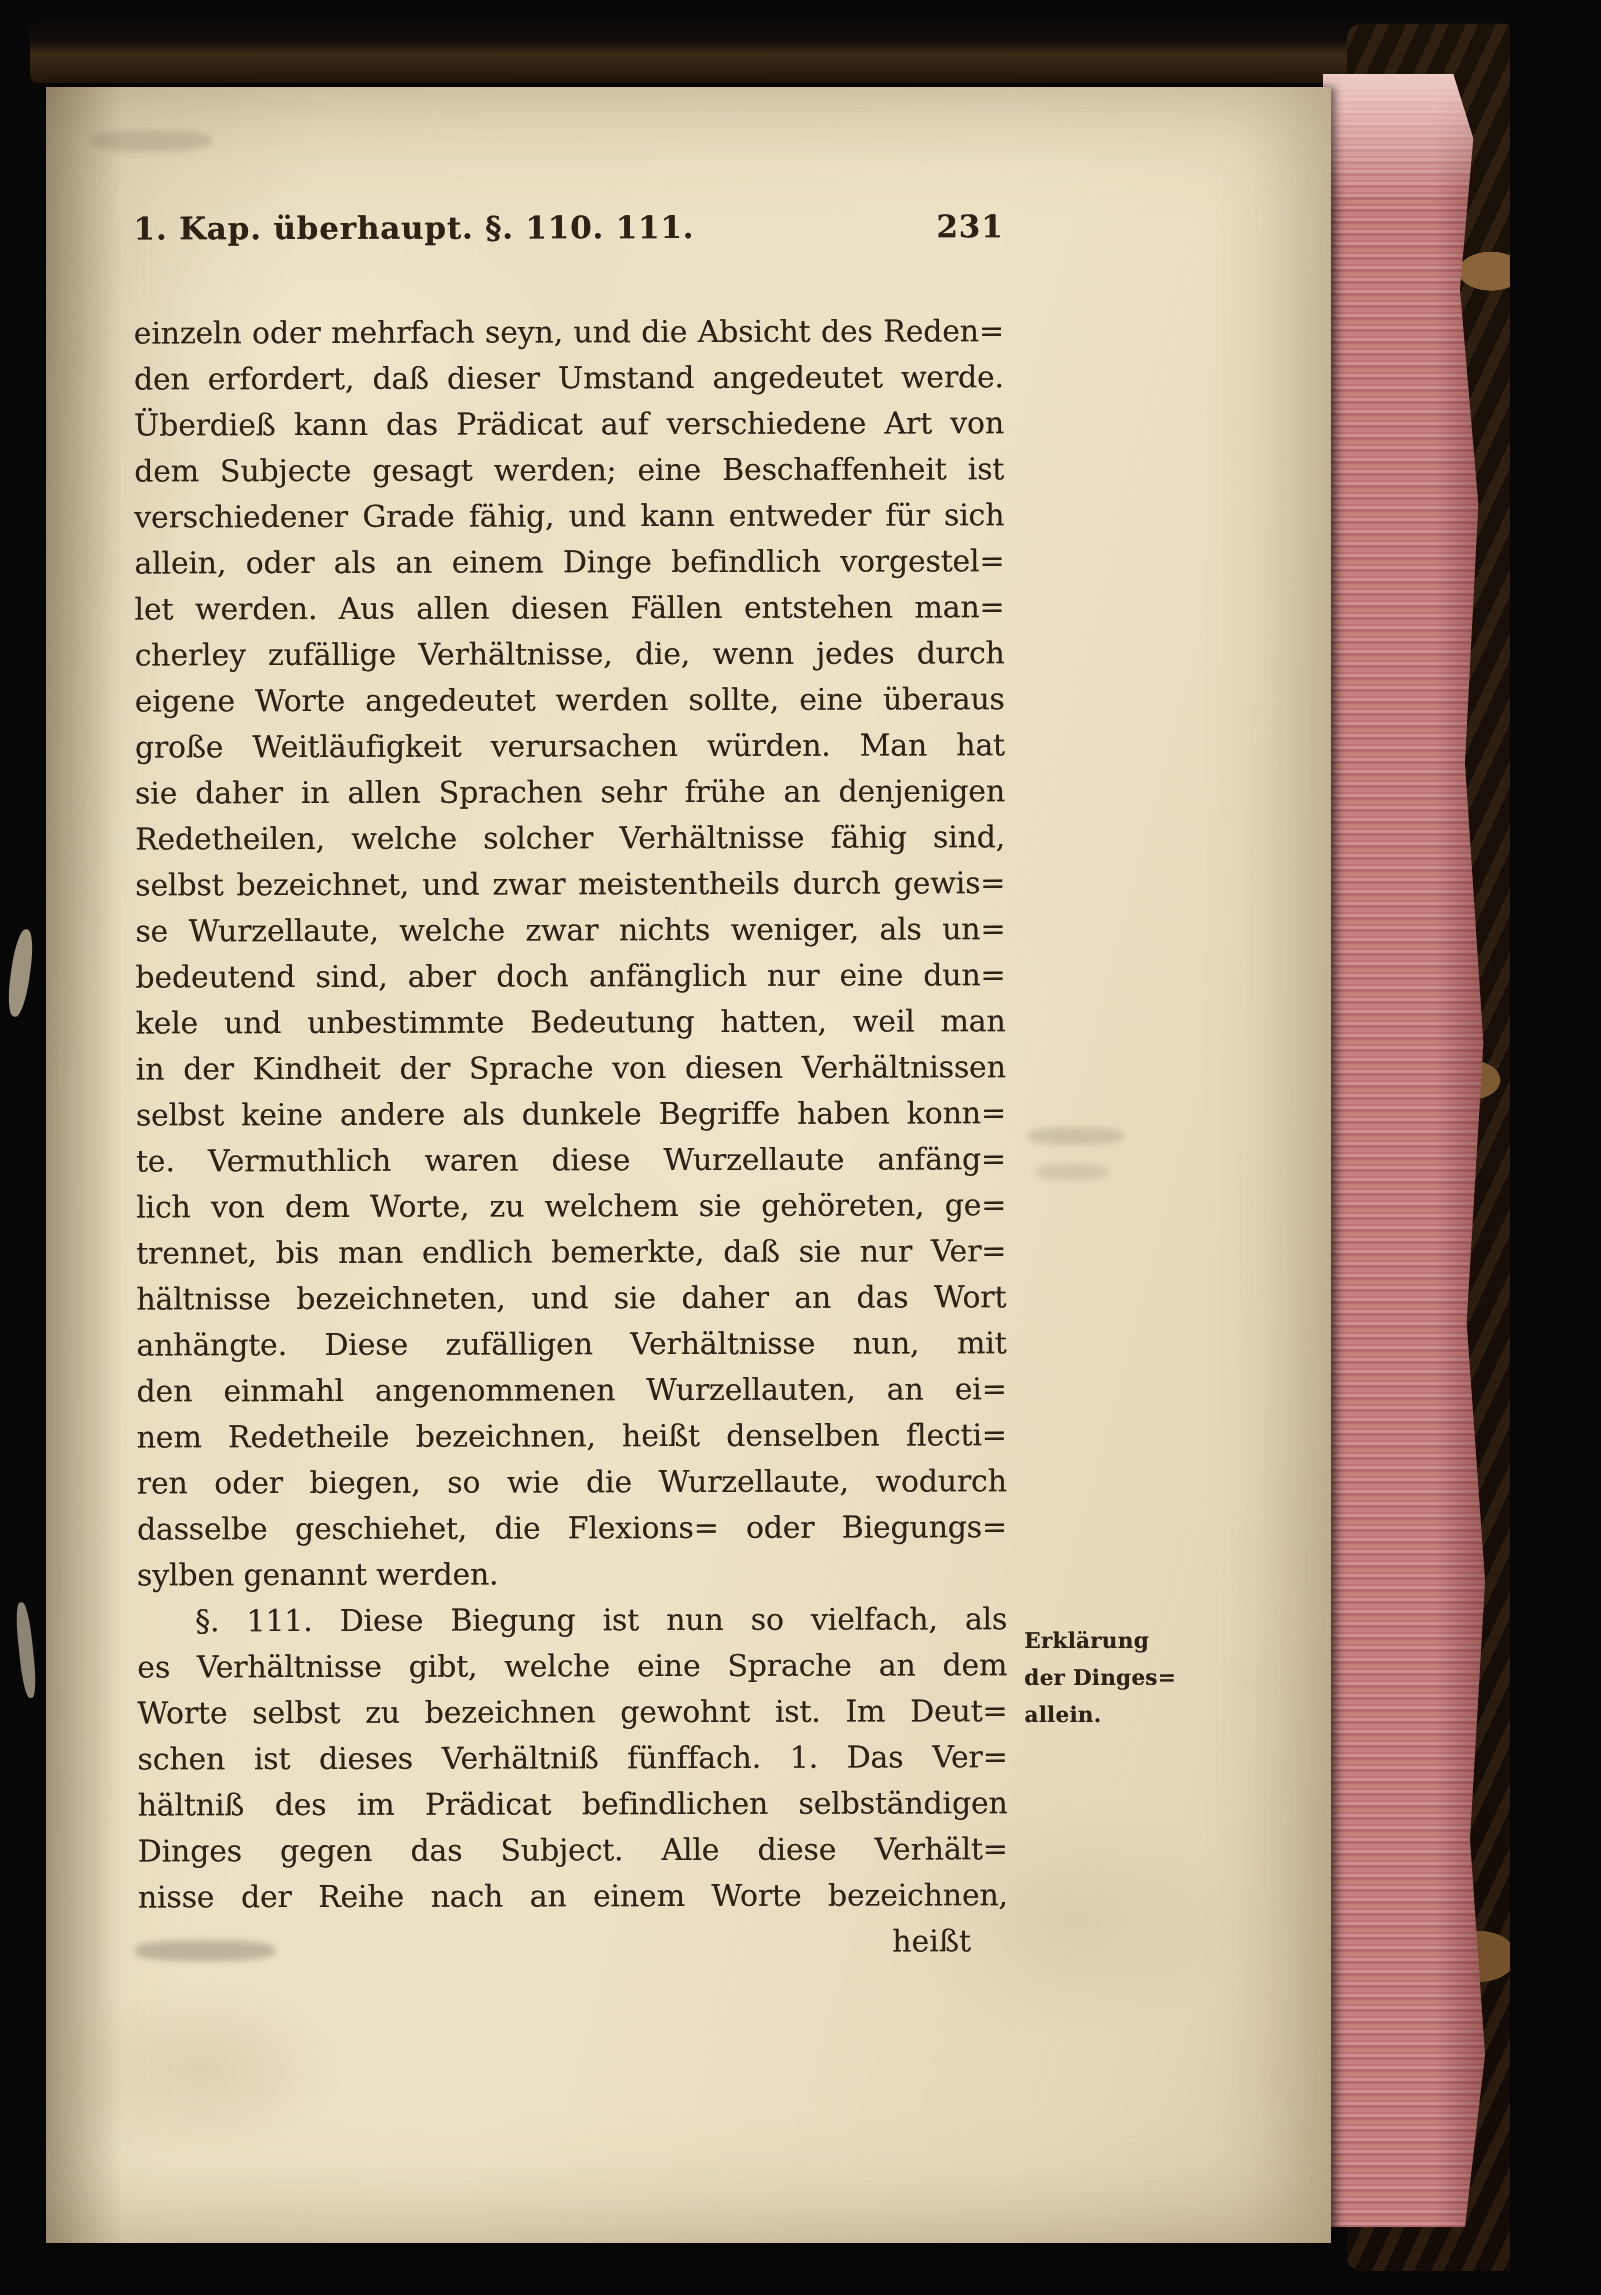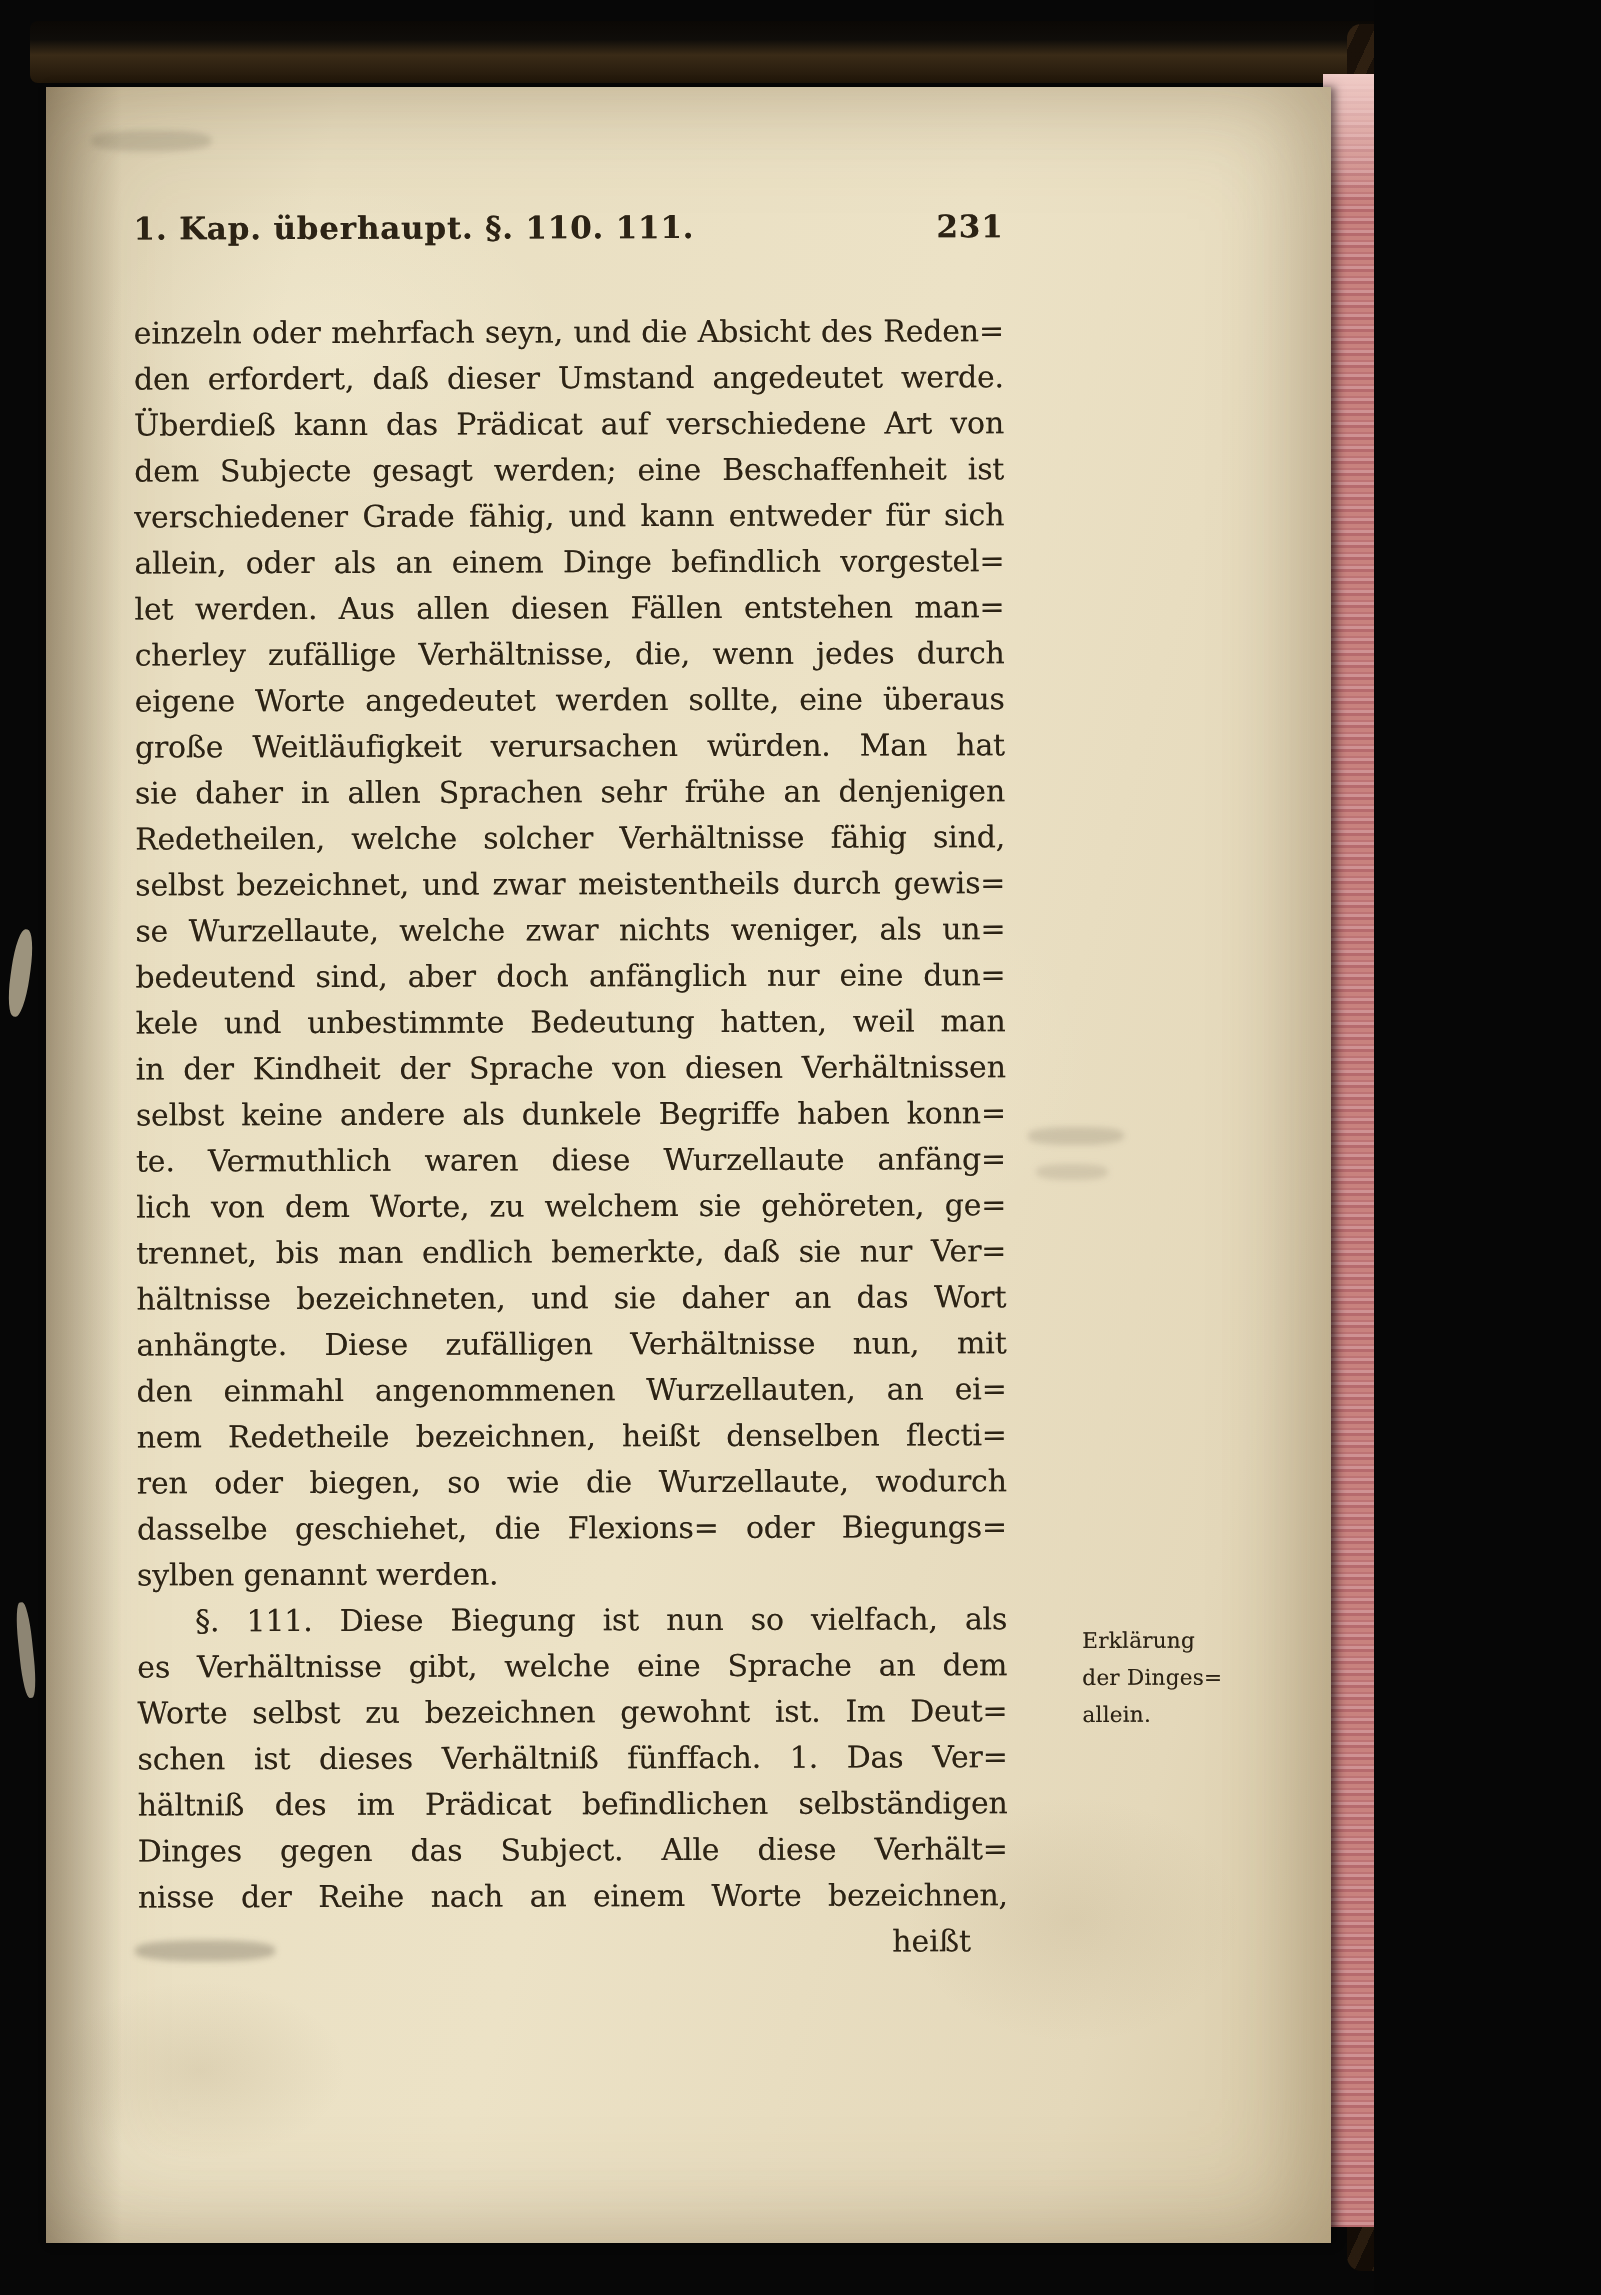--- a/index.html
+++ b/index.html
@@ -1,18 +1,18 @@
 <!DOCTYPE html>
 <html style="font-size:13px"><head>
 <meta charset="utf-8">
 <style>
   html,body{margin:0;padding:0;background:#060606;}
   #screen{
     position:relative;
-    width:1374px;height:2295px;
+    width:1510px;height:2295px;
     overflow:hidden;
     background:#070707;
     font-family:"DejaVu Serif", serif;
   }
 
   
   .top-edge{
     position:absolute;left:30px;top:21px;width:1506px;height:62px;
     background:linear-gradient(180deg,#0b0805 0%,#33261430 30%,#3a2b17 55%,#201609 100%);
     border-radius:8px;
@@ -86,22 +86,23 @@
   }
   .line.indent{text-indent:58px;}
   .line.short{text-align-last:left;}
   .catchword-line{
     font-size:30px;line-height:46px;width:100%;text-align:right;
     padding-right:37px;box-sizing:border-box;
   }
 
   
   .margin-note{
-    position:absolute;left:1035px;top:1536px;width:192px;
+    position:absolute;left:977px;top:1536px;width:192px;
     text-shadow:0 0 0.4px rgba(44,35,21,.5);
+    font-weight:bold;
   }
   .mnote-line{font-size:21.6px;line-height:37px;letter-spacing:0.2px;}
 
   
   .smudge{position:absolute;border-radius:40%;filter:blur(3.2px);pointer-events:none;}
   .smudge-a{left:87px;top:1852px;width:140px;height:21px;background:rgba(105,98,80,.35);}
   .smudge-b{left:982px;top:1041px;width:96px;height:17.6px;background:rgba(110,102,84,.22);}
   .smudge-c{left:990px;top:1078px;width:72px;height:16px;background:rgba(110,102,84,.18);}
   .smudge-d{left:48px;top:42px;width:120px;height:21px;background:rgba(115,108,88,.25);}
 

